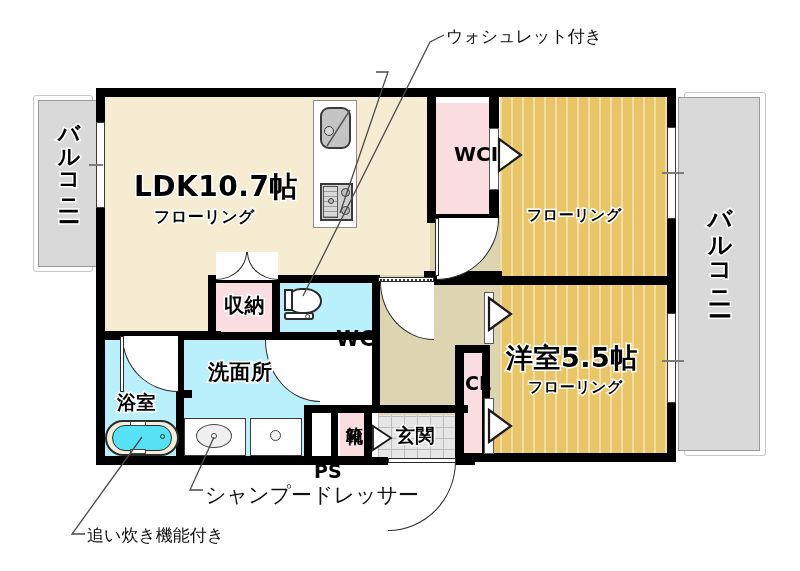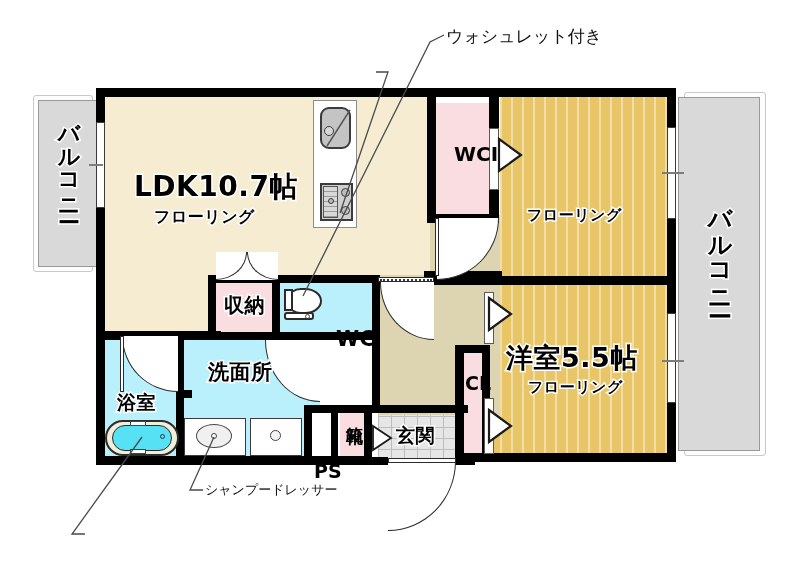--- a/index.html
+++ b/index.html
@@ -317,15 +317,16 @@
     <polyline points="303,296 430,42 444,35" fill="none" stroke="#4a4a4a" stroke-width="1.3"></polyline>
 
     <polyline points="340,213 388,72 376,72" fill="none" stroke="#4a4a4a" stroke-width="1.3"></polyline>
 
     <polyline points="214,437 190,490 203,490" fill="none" stroke="#4a4a4a" stroke-width="1.3"></polyline>
 
     <polyline points="142,437 72,534 85,534" fill="none" stroke="#4a4a4a" stroke-width="1.3"></polyline>
   </svg>
 
   <div class="anno" style="left:446px;top:25px;font-size:17px;">ウォシュレット付き</div>
-  <div class="anno" style="left:205px;top:481px;font-size:13px;">シャンプードレッサー</div>
+  <div class="anno" style="left:205px;top:481px;font-size:21px;">シャンプードレッサー</div>
+  <div class="anno" style="left:87px;top:524px;font-size:17px;">追い炊き機能付き</div>
 
 </div>
 
 </body></html>

